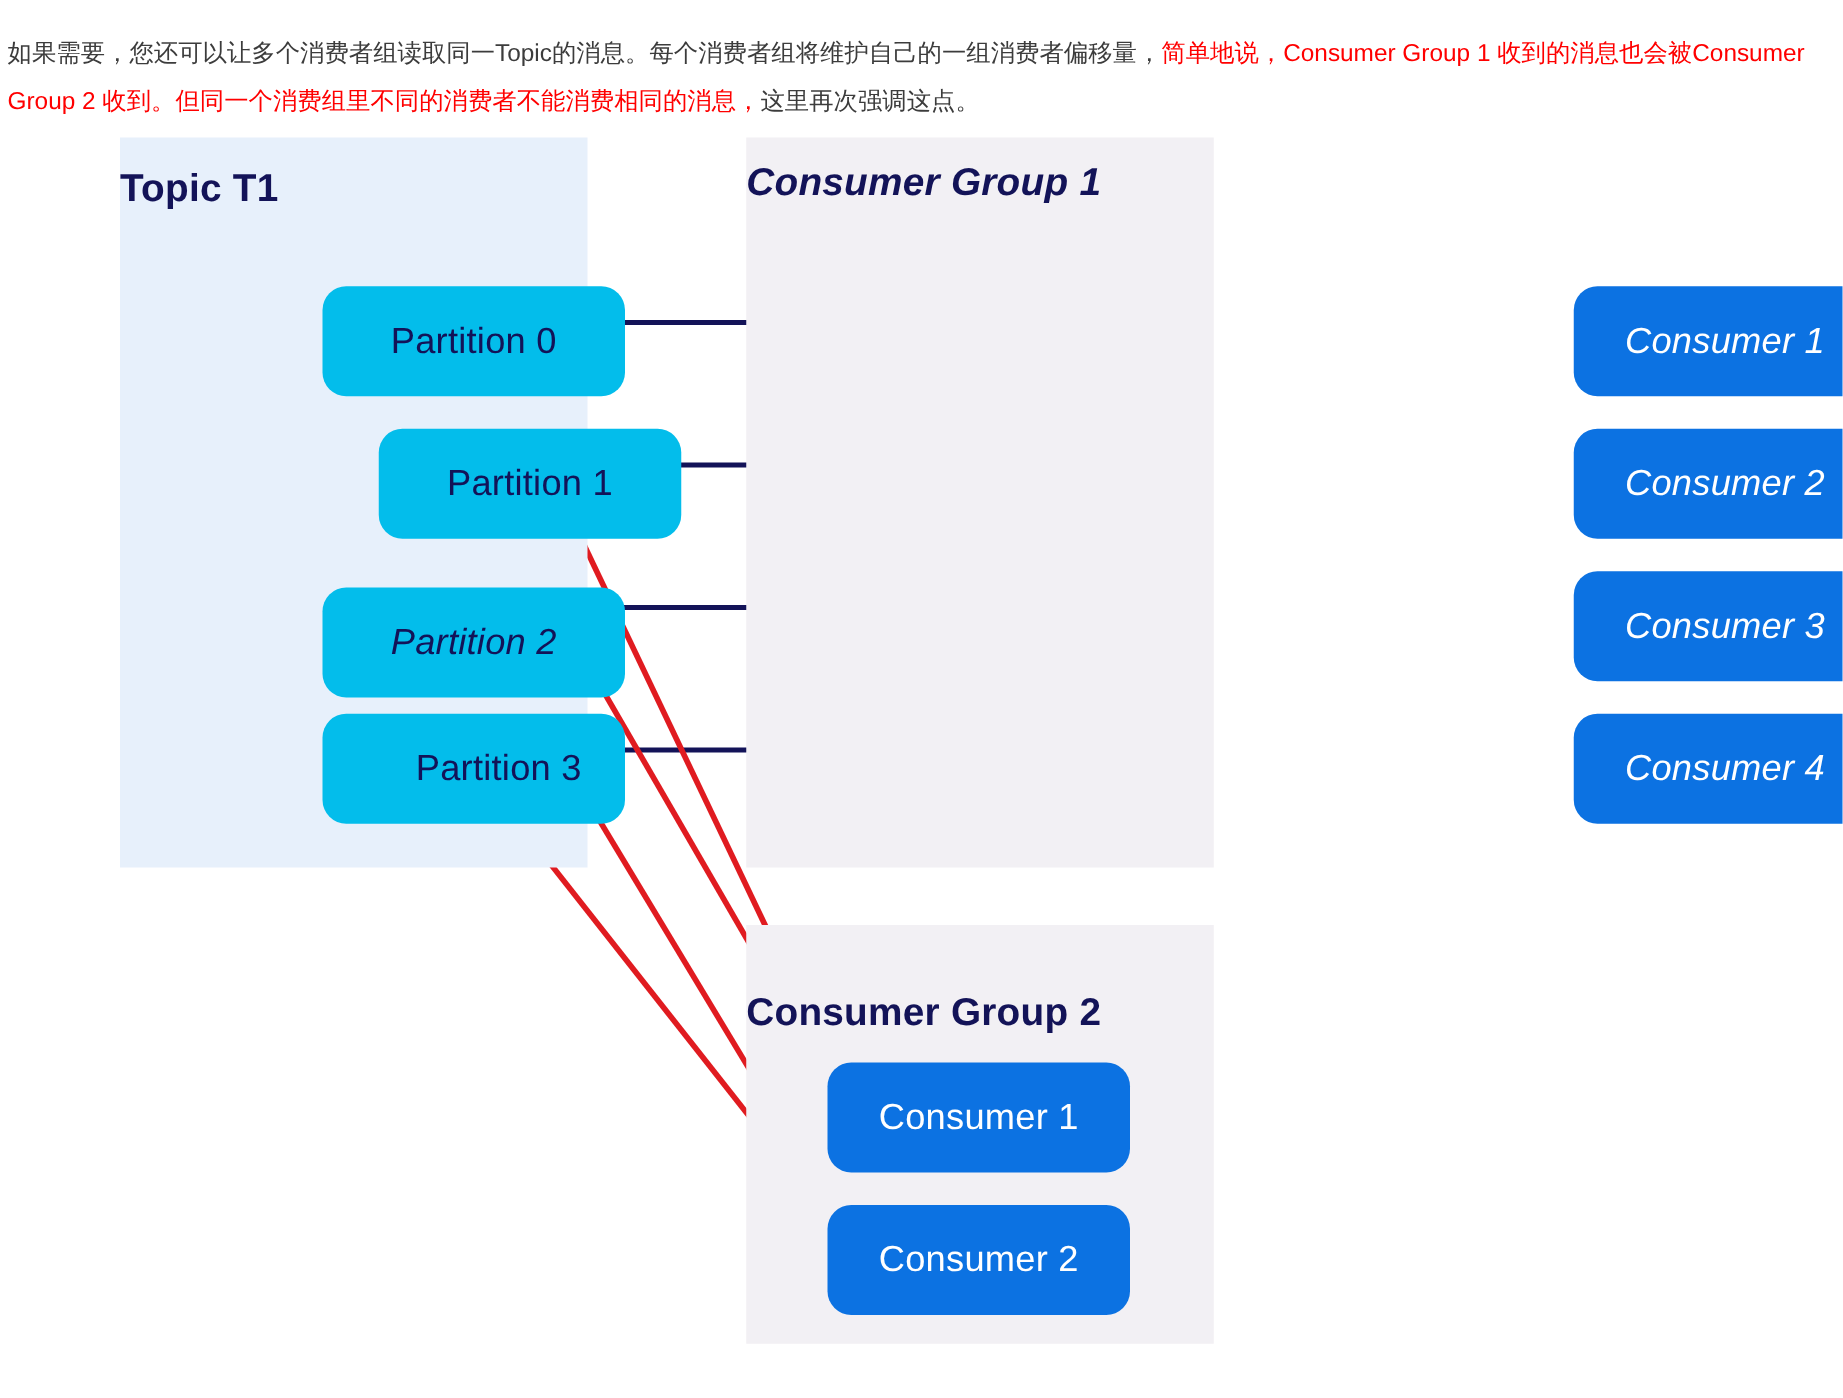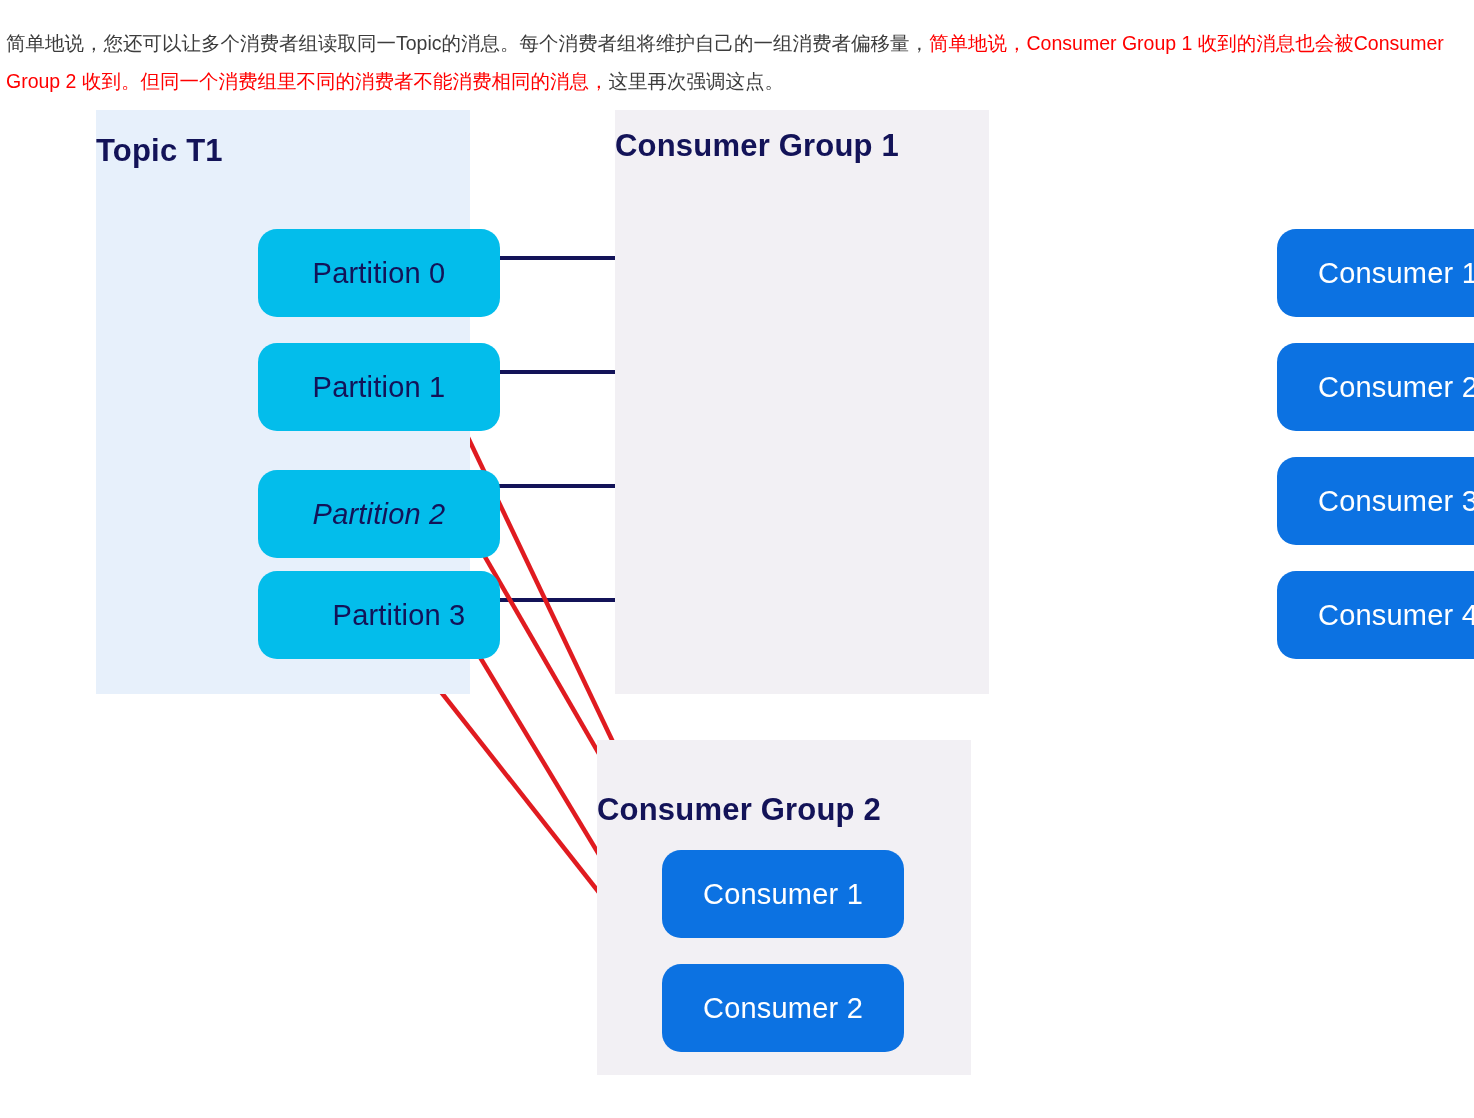--- a/index.html
+++ b/index.html
@@ -69,25 +69,26 @@
     left: 96px;
     top: 15px;
     width: 374px;
     height: 584px;
     background: #e7f0fb;
   }
   #topic-panel .panel-title { top: 23px; }
 
   
   #cg1-panel {
-    left: 615px;
+    left: 597px;
     top: 15px;
     width: 374px;
     height: 584px;
     background: #f2f0f4;
+    font-style: italic;
   }
   #cg1-panel .panel-title { top: 18px; }
 
   #cg2-panel {
     left: 597px;
     top: 645px;
     width: 374px;
     height: 335px;
     background: #f2f0f4;
   }
@@ -113,36 +114,36 @@
   }
   .consumer-box {
     left: 662px;
     width: 242px;
     height: 88px;
     background: #0c72e2;
     color: #ffffff;
   }
 
   .p0 { top: 119px; }
-  .p1 { top: 233px; }
+  .p1 { top: 233px; margin-left: 45px; }
   .p2 { top: 360px; font-style: italic; }
   .p3 { top: 461px; padding-left: 40px; }
 
   .c1 { top: 119px; }
   .c2 { top: 233px; }
   .c3 { top: 347px; }
   .c4 { top: 461px; }
 
   .g2c1 { top: 755px; }
   .g2c2 { top: 869px; }
 </style>
 </head>
 <body>
 
-<p id="caption"><span>简单地说，您还可以让多个消费者组读取同一Topic的消息。每个消费者组将维护自己的一组消费者偏移量，</span><span class="hl">简单地说，Consumer Group 1 收到的消息也会被Consumer Group 2 收到。但同一个消费组里不同的消费者不能消费相同的消息，</span><span>这里再次强调这点。</span></p>
+<p id="caption"><span>如果需要，您还可以让多个消费者组读取同一Topic的消息。每个消费者组将维护自己的一组消费者偏移量，</span><span class="hl">简单地说，Consumer Group 1 收到的消息也会被Consumer Group 2 收到。但同一个消费组里不同的消费者不能消费相同的消息，</span><span>这里再次强调这点。</span></p>
 
 <div id="diagram">
 
   <svg id="wires" viewBox="0 0 1474 1023" width="1474" height="1023">
     <defs>
       <marker id="arrow-navy" markerWidth="10" markerHeight="8" refX="9.2" refY="4" orient="auto" markerUnits="strokeWidth">
         <path d="M0,0 L10,4 L0,8 z" fill="#131358"></path>
       </marker>
       <marker id="arrow-red" markerWidth="6.5" markerHeight="5.2" refX="6.1" refY="2.6" orient="auto" markerUnits="strokeWidth">
         <path d="M0,0 L6.5,2.6 L0,5.2 z" fill="#e01b20"></path>

